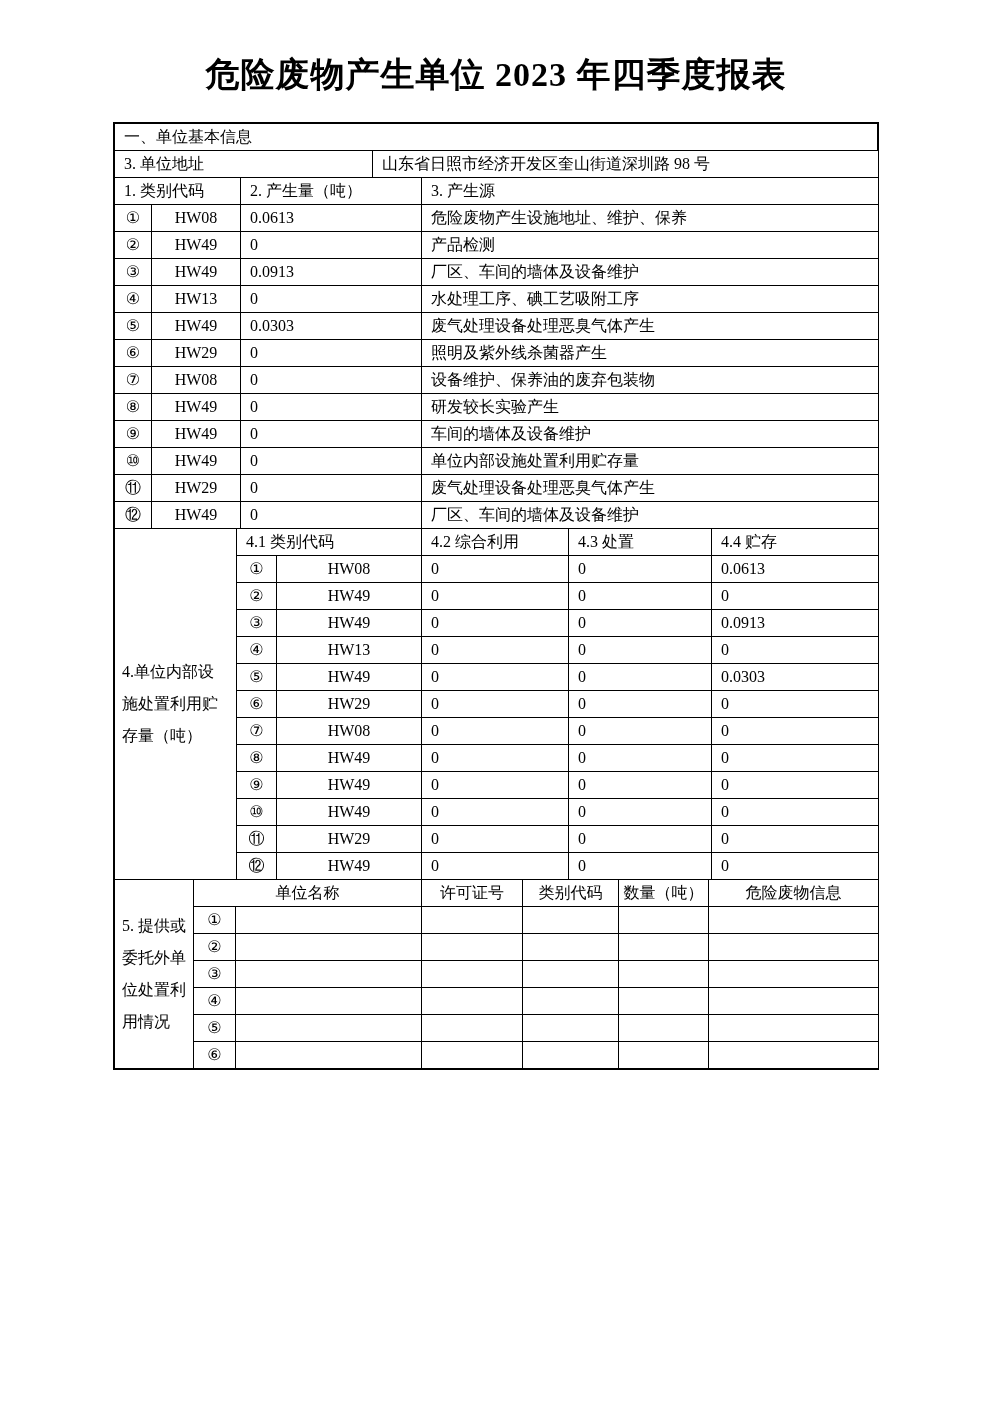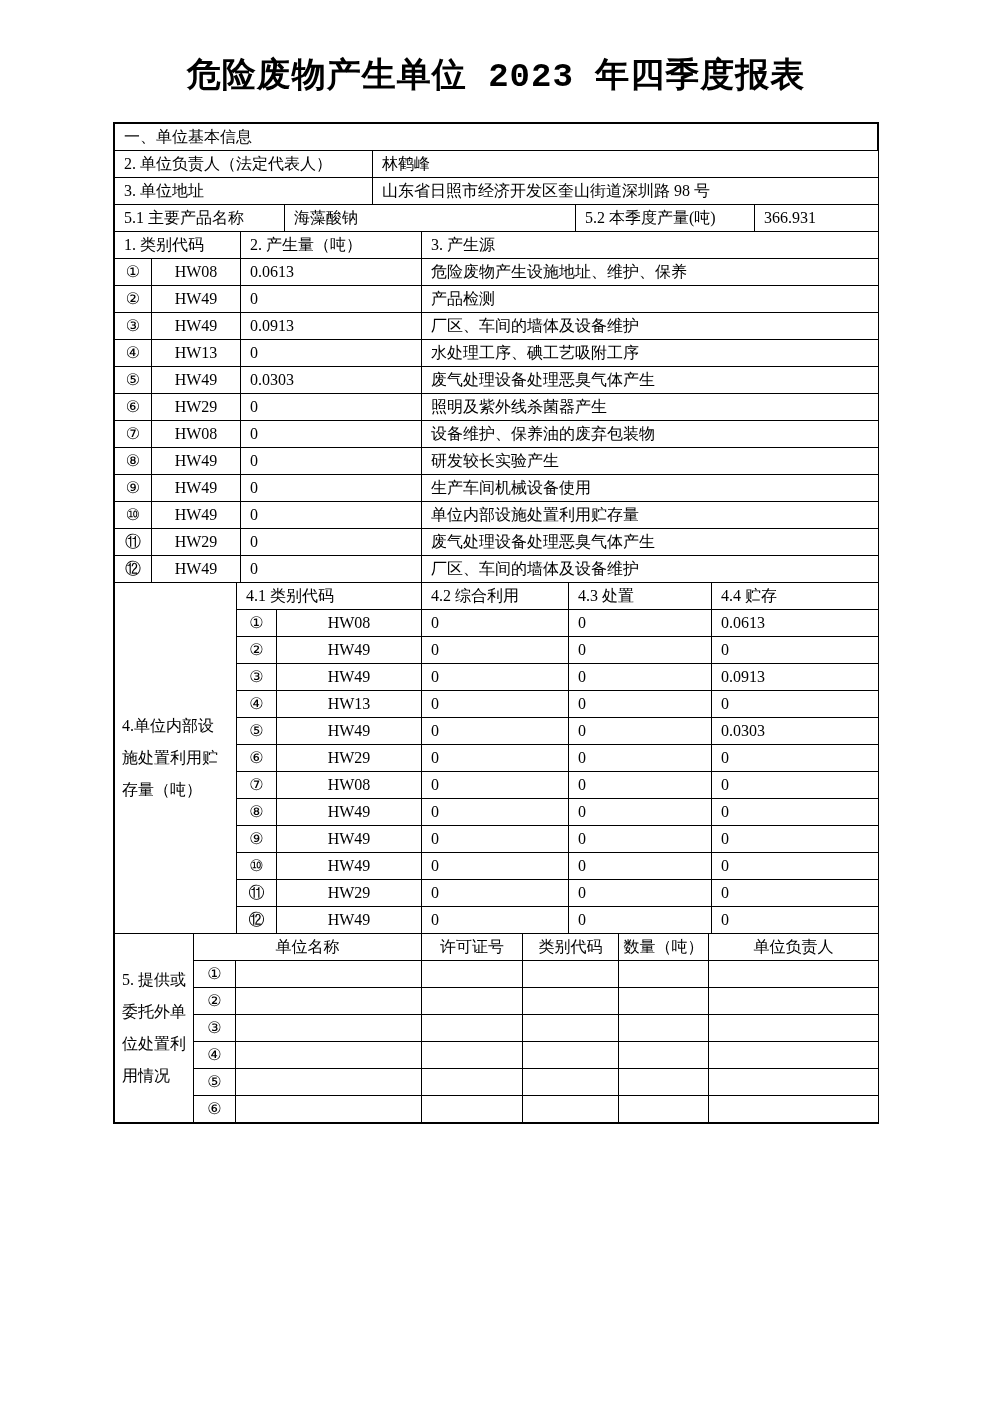--- a/index.html
+++ b/index.html
@@ -11,21 +11,21 @@
     font-family: "Liberation Serif", "DejaVu Serif", serif;
     box-sizing: border-box;
     padding-top: 52px;
   }
   .doc-title {
     text-align:center;
     font-size:34px;
     font-weight:bold;
     letter-spacing:1px;
     margin:0 0 24px 0;
-    font-family: Liberation Mono, monospace;
+    font-family: Liberation Serif, serif;
   }
   .tables {
     width:764px;
     margin:0 auto;
     border:1px solid #000;
     font-family:Liberation Serif, serif;
   }
   table {
     border-collapse:collapse;
     table-layout:fixed;
@@ -68,46 +68,26 @@
     </tbody>
       </table>
 
     <table>
       <colgroup>
           <col style="width:258px">
           <col style="width:506px">
         </colgroup>
       <tbody>
       <tr>
-        <td>2. 单位负责人（法定代表人）</td>
-        <td>林鹤峰</td>
-      </tr>
-      <tr>
         <td>3. 单位地址</td>
         <td>山东省日照市经济开发区奎山街道深圳路 98 号</td>
       </tr>
     </tbody>
       </table>
 
-    <table>
-      <colgroup>
-          <col style="width:170px">
-          <col style="width:291px">
-          <col style="width:179px">
-          <col style="width:124px">
-        </colgroup>
-      <tbody>
-          <tr>
-        <td>5.1 主要产品名称</td>
-        <td>海藻酸钠</td>
-        <td>5.2 本季度产量(吨)</td>
-        <td>366.931</td>
-      </tr>
-    </tbody>
-      </table>
 
 
     <table>
       <colgroup>
           <col style="width:37px">
           <col style="width:89px">
           <col style="width:181px">
           <col style="width:457px">
         </colgroup>
       <tbody>
@@ -161,21 +141,21 @@
       <tr>
             <td class="c">⑧</td>
             <td class="c">HW49</td>
             <td>0</td>
             <td>研发较长实验产生</td>
           </tr>
       <tr>
             <td class="c">⑨</td>
             <td class="c">HW49</td>
             <td>0</td>
-            <td>生产车间机械设备使用</td>
+            <td>车间的墙体及设备维护</td>
           </tr>
       <tr>
             <td class="c">⑩</td>
             <td class="c">HW49</td>
             <td>0</td>
             <td>单位内部设施处置利用贮存量</td>
           </tr>
       <tr>
             <td class="c">⑪</td>
             <td class="c">HW29</td>
@@ -305,21 +285,21 @@
           <col style="width:90px">
           <col style="width:170px">
         </colgroup>
       <tbody>
           <tr>
         <td rowspan="7" class="vlabel">5. 提供或委托外单位处置利用情况</td>
         <td colspan="2" class="c">单位名称</td>
         <td class="c">许可证号</td>
         <td class="c">类别代码</td>
         <td class="c">数量（吨）</td>
-        <td class="c">单位负责人</td>
+        <td class="c">危险废物信息</td>
       </tr>
       <tr>
             <td class="c">①</td>
             <td></td>
             <td></td>
             <td></td>
             <td></td>
             <td></td>
           </tr>
       <tr>

